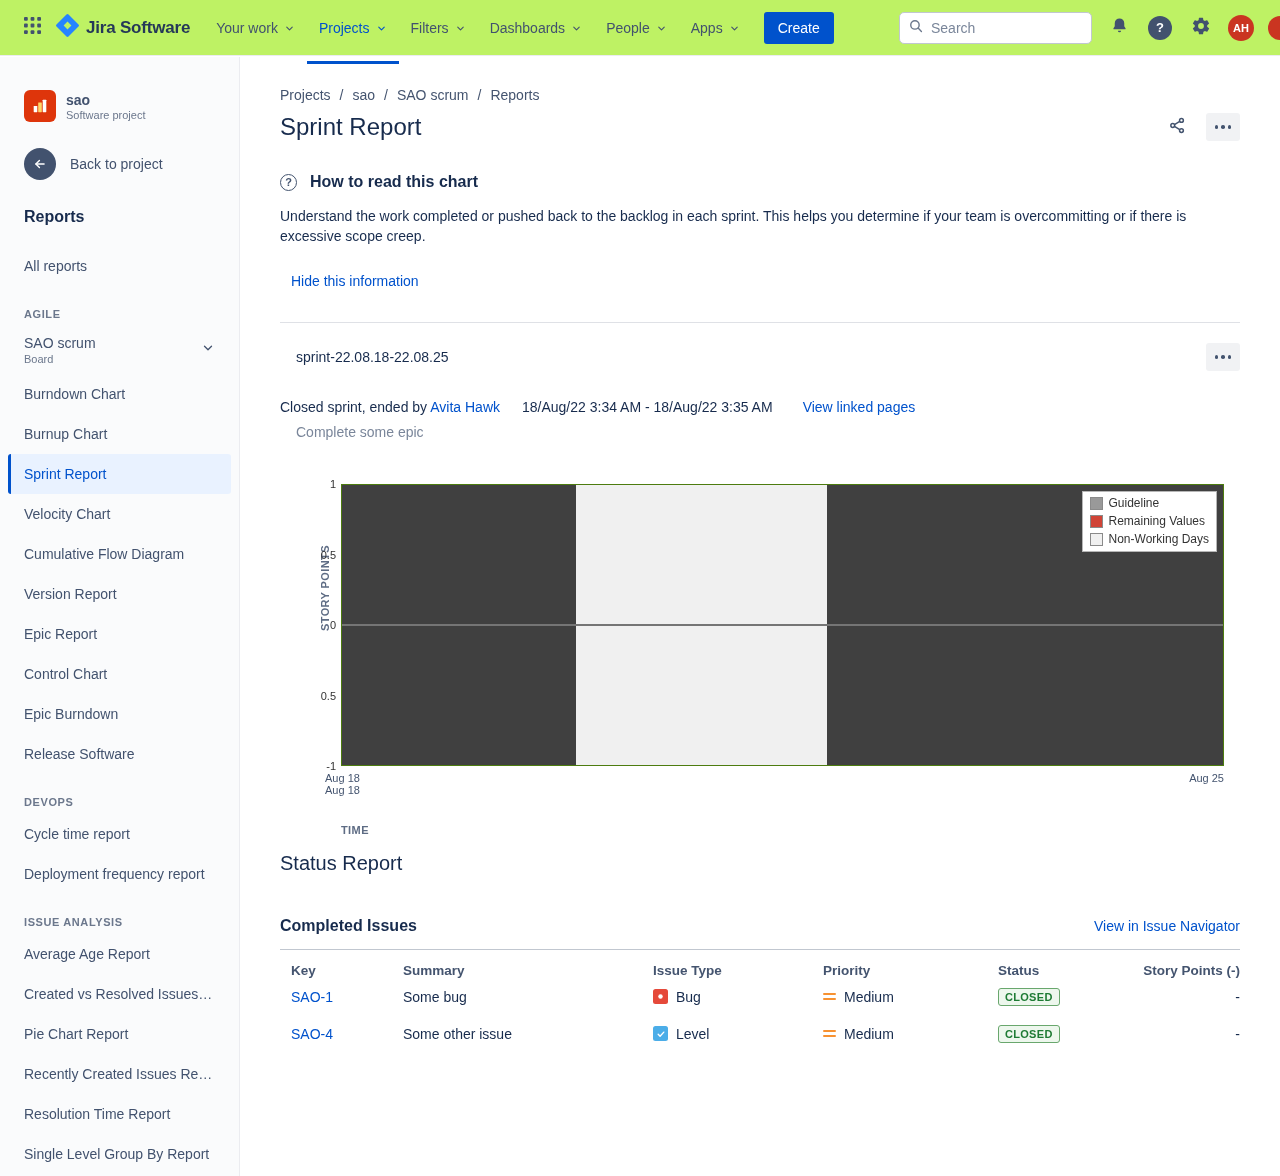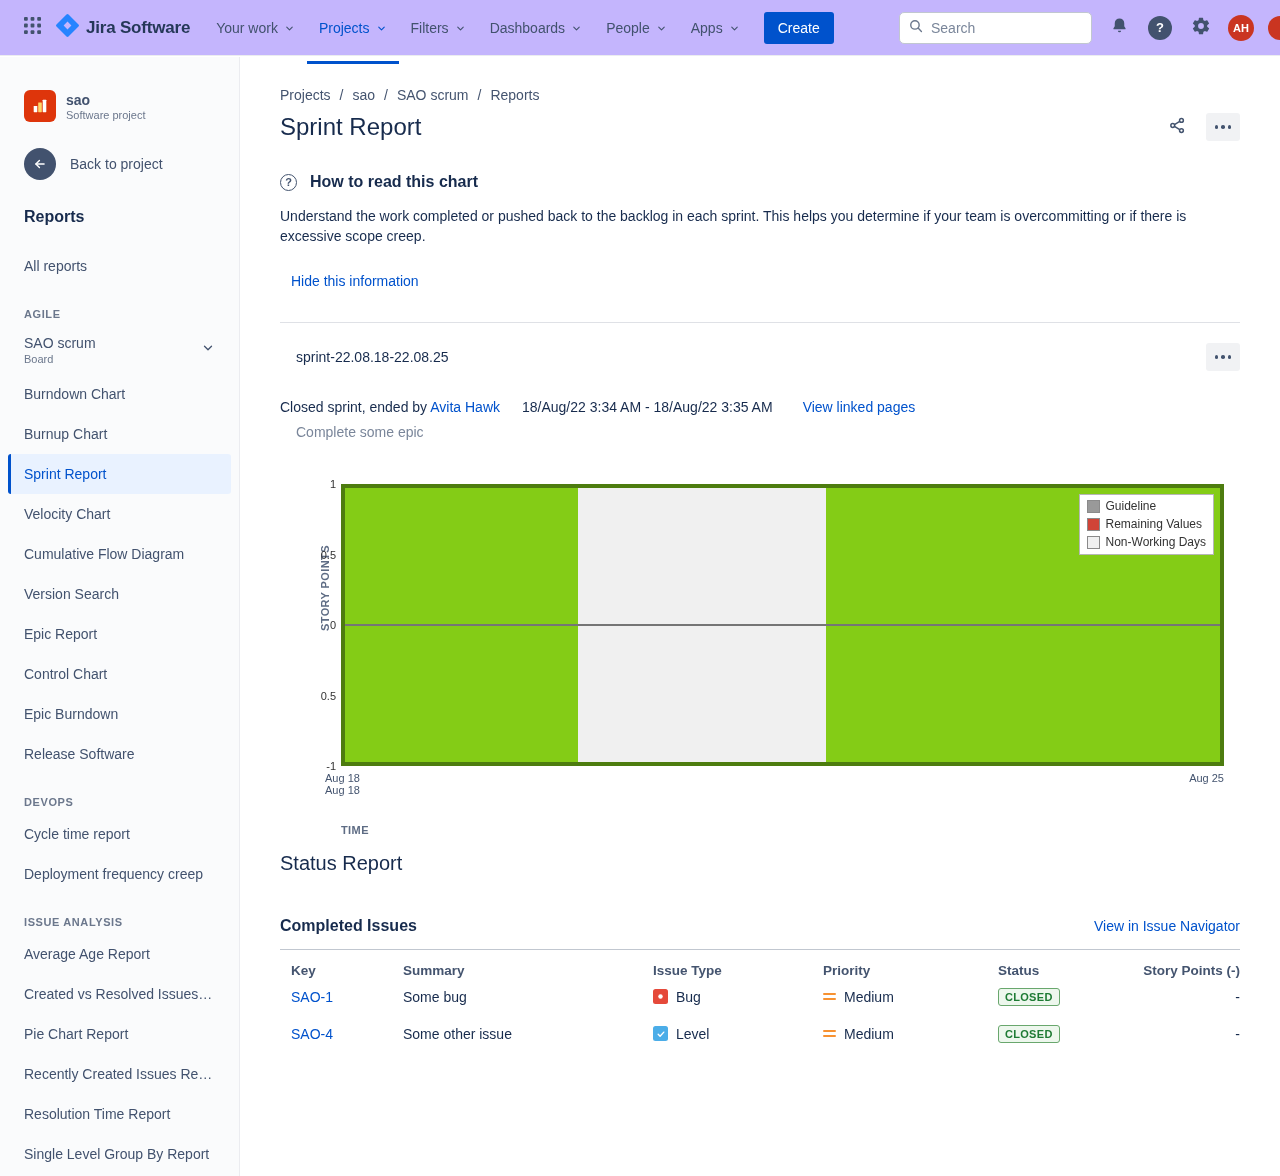--- a/index.html
+++ b/index.html
@@ -1,21 +1,21 @@
 <!DOCTYPE html>
 <html><head>
 <meta charset="utf-8">
 <style>
   *{margin:0;padding:0;box-sizing:border-box}
   html,body{width:1280px;height:1176px}
   body{font-family:"Liberation Sans",sans-serif;background:#fff;overflow:hidden;position:relative;color:#172B4D}
   a{text-decoration:none;cursor:pointer}
 
   
-  .navbar{position:absolute;top:0;left:0;right:0;height:56px;background:#c4b5fd;border-bottom:1px solid #EBECF0;display:flex;align-items:center;padding:16px 12px;z-index:10}
+  .navbar{position:absolute;top:0;left:0;right:0;height:56px;background:#bef264;border-bottom:1px solid #EBECF0;display:flex;align-items:center;padding:16px 12px;z-index:10}
   .apps-btn{width:32px;height:32px;display:flex;align-items:center;justify-content:center;border-radius:3px;cursor:pointer;margin-left:4px}
   .logo{display:flex;align-items:center;gap:7px;margin:0 14px 0 8px;cursor:pointer}
   .logo-text{font-size:17px;font-weight:700;color:#253858;letter-spacing:-0.2px}
   .nav-items{display:flex;height:72px;align-items:stretch}
   .nav-item{display:flex;align-items:center;gap:6px;padding:0 12px;font-size:14px;color:#42526E;cursor:pointer;border-bottom:3px solid transparent;border-top:3px solid transparent}
   .nav-item.active{color:#0052CC;border-bottom-color:#0052CC}
   .nav-item .chev{display:flex;margin-top:1px}
   .create-btn{background:#0052CC;color:#fff;border:none;border-radius:3px;font-size:14px;font-weight:500;padding:8px 14px;margin-left:12px;cursor:pointer;font-family:inherit}
   .navbar-right{margin-left:auto;display:flex;align-items:center;gap:13px;padding-right:14px}
   .search-box{display:flex;align-items:center;gap:8px;width:193px;height:32px;border:1px solid #C1C7D0;border-radius:5px;padding:0 9px;background:#fff}
@@ -63,21 +63,21 @@
 
   .divider{height:1px;background:#DFE1E6;margin-top:32px}
   .sprint-row{display:flex;align-items:center;justify-content:space-between;margin-top:20px;padding-left:16px}
   .sprint-name{font-size:14px;color:#172B4D}
   .sprint-meta{display:flex;align-items:center;gap:22px;margin-top:28px;font-size:14px;color:#172B4D;flex-wrap:nowrap}
   .sprint-meta .linked{margin-left:8px}
   .epic-label{margin:9px 0 0 16px;font-size:14px;color:#7A869A}
 
   
   .chart-wrap{position:relative;margin-top:44px;height:282px}
-  .plot{position:absolute;left:61px;right:16px;top:0;bottom:0;background:#84cc16;border:4px solid #4d7c0f}
+  .plot{position:absolute;left:61px;right:16px;top:0;bottom:0;background:#404040;border:1px solid #4d7c0f}
   .nonworking-band{position:absolute;left:26.6%;width:28.4%;top:0;bottom:0;background:#F0F0F0}
   .zero-line{position:absolute;left:0;right:0;top:calc(50% - 1px);height:2px;background:#757575}
   .chart-legend{position:absolute;top:6px;right:6px;background:#fff;border:1px solid #B6B6B6;padding:4px 7px 5px;display:flex;flex-direction:column;gap:4px;font-size:12px;color:#333}
   .legend-row{display:flex;align-items:center;gap:6px}
   .swatch{width:13px;height:13px;border:1px solid #8a8a8a;flex:none}
   .y-label{position:absolute;left:2px;top:50%;transform:rotate(-90deg) translateX(50%);transform-origin:center;font-size:11px;font-weight:700;color:#5E6C84;letter-spacing:.4px;white-space:nowrap}
   .y-ticks span{position:absolute;right:calc(100% - 56px);width:40px;text-align:right;font-size:11px;color:#333;transform:translateY(-50%)}
   .yt0{top:0}.yt1{top:25%}.yt2{top:50%}.yt3{top:75%}.yt4{top:100%}
   .x-ticks{position:relative;height:28px;margin-top:6px;font-size:11px;color:#44546F}
   .x-left{position:absolute;left:45px;top:0;line-height:12px}
@@ -259,29 +259,29 @@
           <path d="M6 9l6 6 6-6"></path>
         </svg>
     </span>
   </div>
 
   <div class="side-item">Burndown Chart</div>
   <div class="side-item">Burnup Chart</div>
   <div class="side-item selected">Sprint Report</div>
   <div class="side-item">Velocity Chart</div>
   <div class="side-item">Cumulative Flow Diagram</div>
-  <div class="side-item">Version Search</div>
+  <div class="side-item">Version Report</div>
   <div class="side-item">Epic Report</div>
   <div class="side-item">Control Chart</div>
   <div class="side-item">Epic Burndown</div>
   <div class="side-item">Release Software</div>
 
   <div class="section-heading">DEVOPS</div>
   <div class="side-item">Cycle time report</div>
-  <div class="side-item">Deployment frequency creep</div>
+  <div class="side-item">Deployment frequency report</div>
 
   <div class="section-heading">ISSUE ANALYSIS</div>
   <div class="side-item">Average Age Report</div>
   <div class="side-item">Created vs Resolved Issues Re...</div>
   <div class="side-item">Pie Chart Report</div>
   <div class="side-item">Recently Created Issues Report</div>
   <div class="side-item">Resolution Time Report</div>
   <div class="side-item">Single Level Group By Report</div>
 </aside>
 

